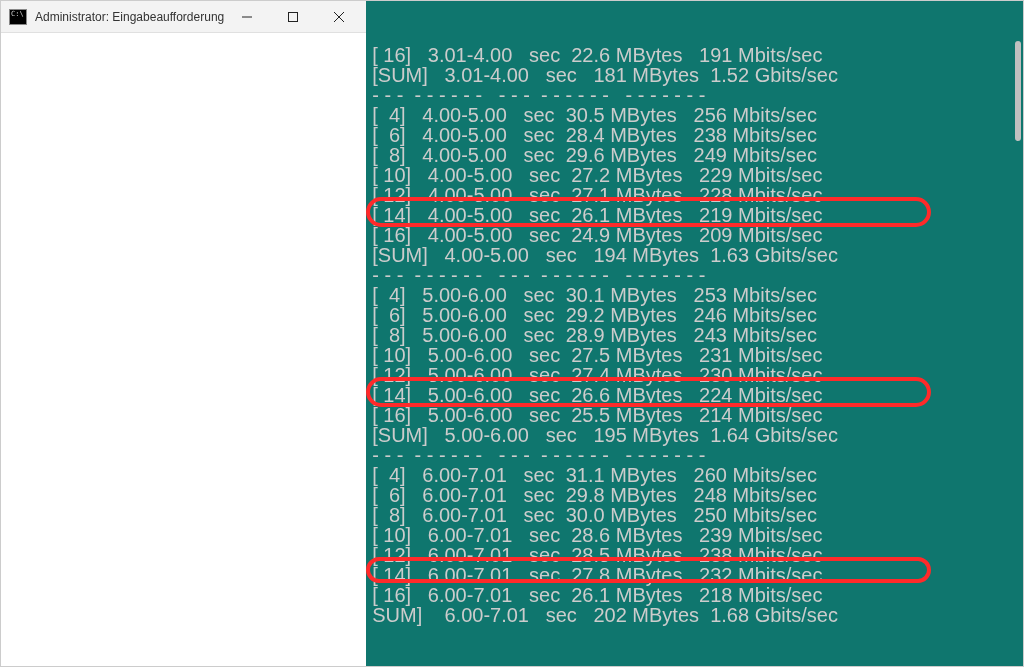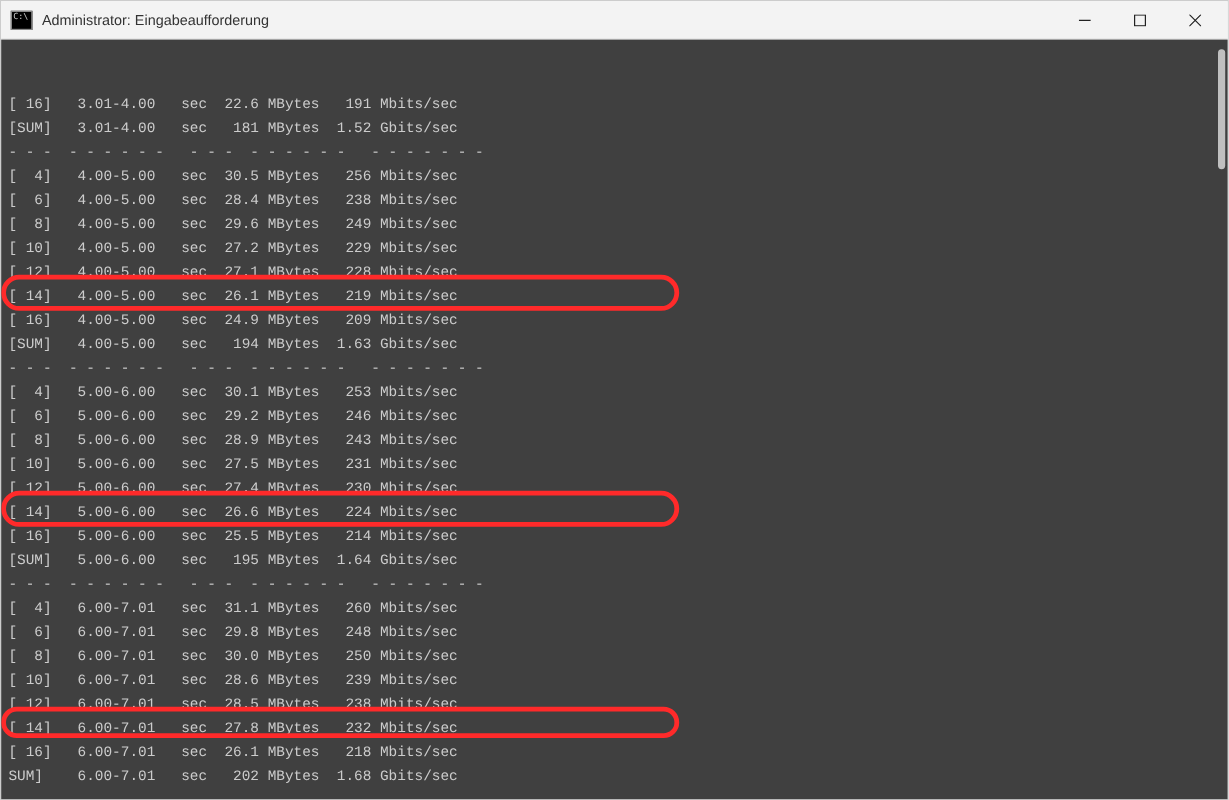--- a/index.html
+++ b/index.html
@@ -8,21 +8,21 @@
       background: #f0f0f0;
       width: 1024px;
       height: 667px;
       overflow: hidden;
     }
     .window {
       width: 1024px;
       height: 667px;
       background: #fff;
       display: flex;
-      flex-direction: column;
+      flex-direction: row;
       border: 1px solid #ccc;
       position: relative;
     }
     .titlebar {
       height: 32px;
       background: #f3f3f3;
       display: flex;
       align-items: center;
       padding: 0 4px 0 8px;
       border-bottom: 1px solid #e0e0e0;
@@ -64,24 +64,24 @@
       height: 32px;
       display: flex;
       align-items: center;
       justify-content: center;
       color: #222;
       font-family: 'Segoe UI', sans-serif;
     }
     .win-btn svg { display: block; }
     .terminal {
       flex: 1;
-      background: #404040;
+      background: #0f766e;
       color: #cccccc;
-      font-family: Liberation Mono, monospace;
-      font-size: 12px;
+      font-family: Liberation Sans, sans-serif;
+      font-size: 20px;
       line-height: 20px;
       padding: 4px 0 0 6px;
       overflow: hidden;
       white-space: pre;
       position: relative;
     }
     .row, .sep-row, .sum-row {
       display: block;
       height: 20px;
       white-space: pre;

